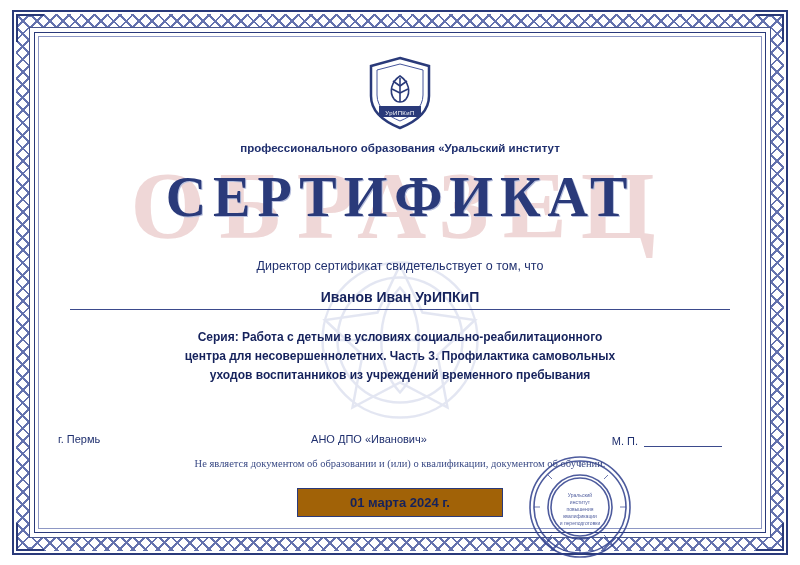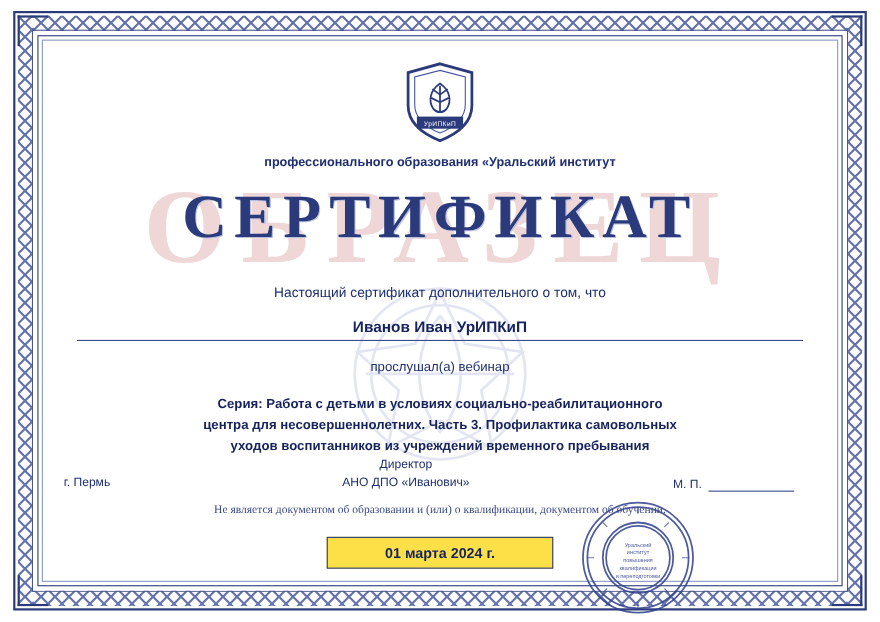--- a/index.html
+++ b/index.html
@@ -230,21 +230,21 @@
     left: 50%;
     transform: translateX(-50%);
     bottom: 4px;
     min-width: 168px;
     padding: 6px 18px;
     text-align: center;
     border: 1.5px solid #2a3a7a;
     color: #15225c;
     font-size: 13px;
     font-weight: bold;
-    background: #fde047;
+    background: #a16207;
   }
 
   
   .stamp {
     position: absolute;
     left: 476px;
     top: 405px;
     width: 108px;
     height: 108px;
     pointer-events: none;
@@ -290,28 +290,27 @@
         <text x="33" y="58.5" font-family="'Liberation Sans', sans-serif" font-size="6" fill="#ffffff" text-anchor="middle" letter-spacing="0.4">УрИПКиП</text>
       </svg>
     </div>
 
     <div class="org-lines">
       <div>профессионального образования «Уральский институт</div>
     </div>
 
     <div class="cert-title">СЕРТИФИКАТ</div>
 
-    <div class="statement">Настоящий сертификат дополнительного о том, что</div>
+    <div class="statement">Директор сертификат свидетельствует о том, что</div>
 
     <div class="name-wrap">
       <div class="name">Иванов Иван УрИПКиП</div>
       <div class="name-rule"></div>
     </div>
 
-    <div class="listened">прослушал(а) вебинар</div>
 
     <div class="course">
       <div>Серия: Работа с детьми в условиях социально-реабилитационного</div>
       <div>центра для несовершеннолетних. Часть 3. Профилактика самовольных</div>
       <div>уходов воспитанников из учреждений временного пребывания</div>
     </div>
 
     <svg class="stamp" viewBox="0 0 108 108">
       <g fill="none" stroke="#2f3f8c" stroke-width="1.6" opacity="0.85">
         <circle cx="54" cy="54" r="50"></circle>
@@ -327,21 +326,20 @@
         <text x="54" y="51">институт</text>
         <text x="54" y="58">повышения</text>
         <text x="54" y="65">квалификации</text>
         <text x="54" y="72">и переподготовки</text>
       </g>
     </svg>
 
     <div class="sign-row">
       <div class="city">г. Пермь</div>
       <div class="director">
-        <div>Директор</div>
         <div>АНО ДПО «Иванович»</div>
       </div>
       <div class="mp">
         <span>М. П.</span>
         <span class="mp-line"></span>
       </div>
     </div>
 
     <div class="disclaimer">Не является документом об образовании и (или) о квалификации, документом об обучении.</div>
 

